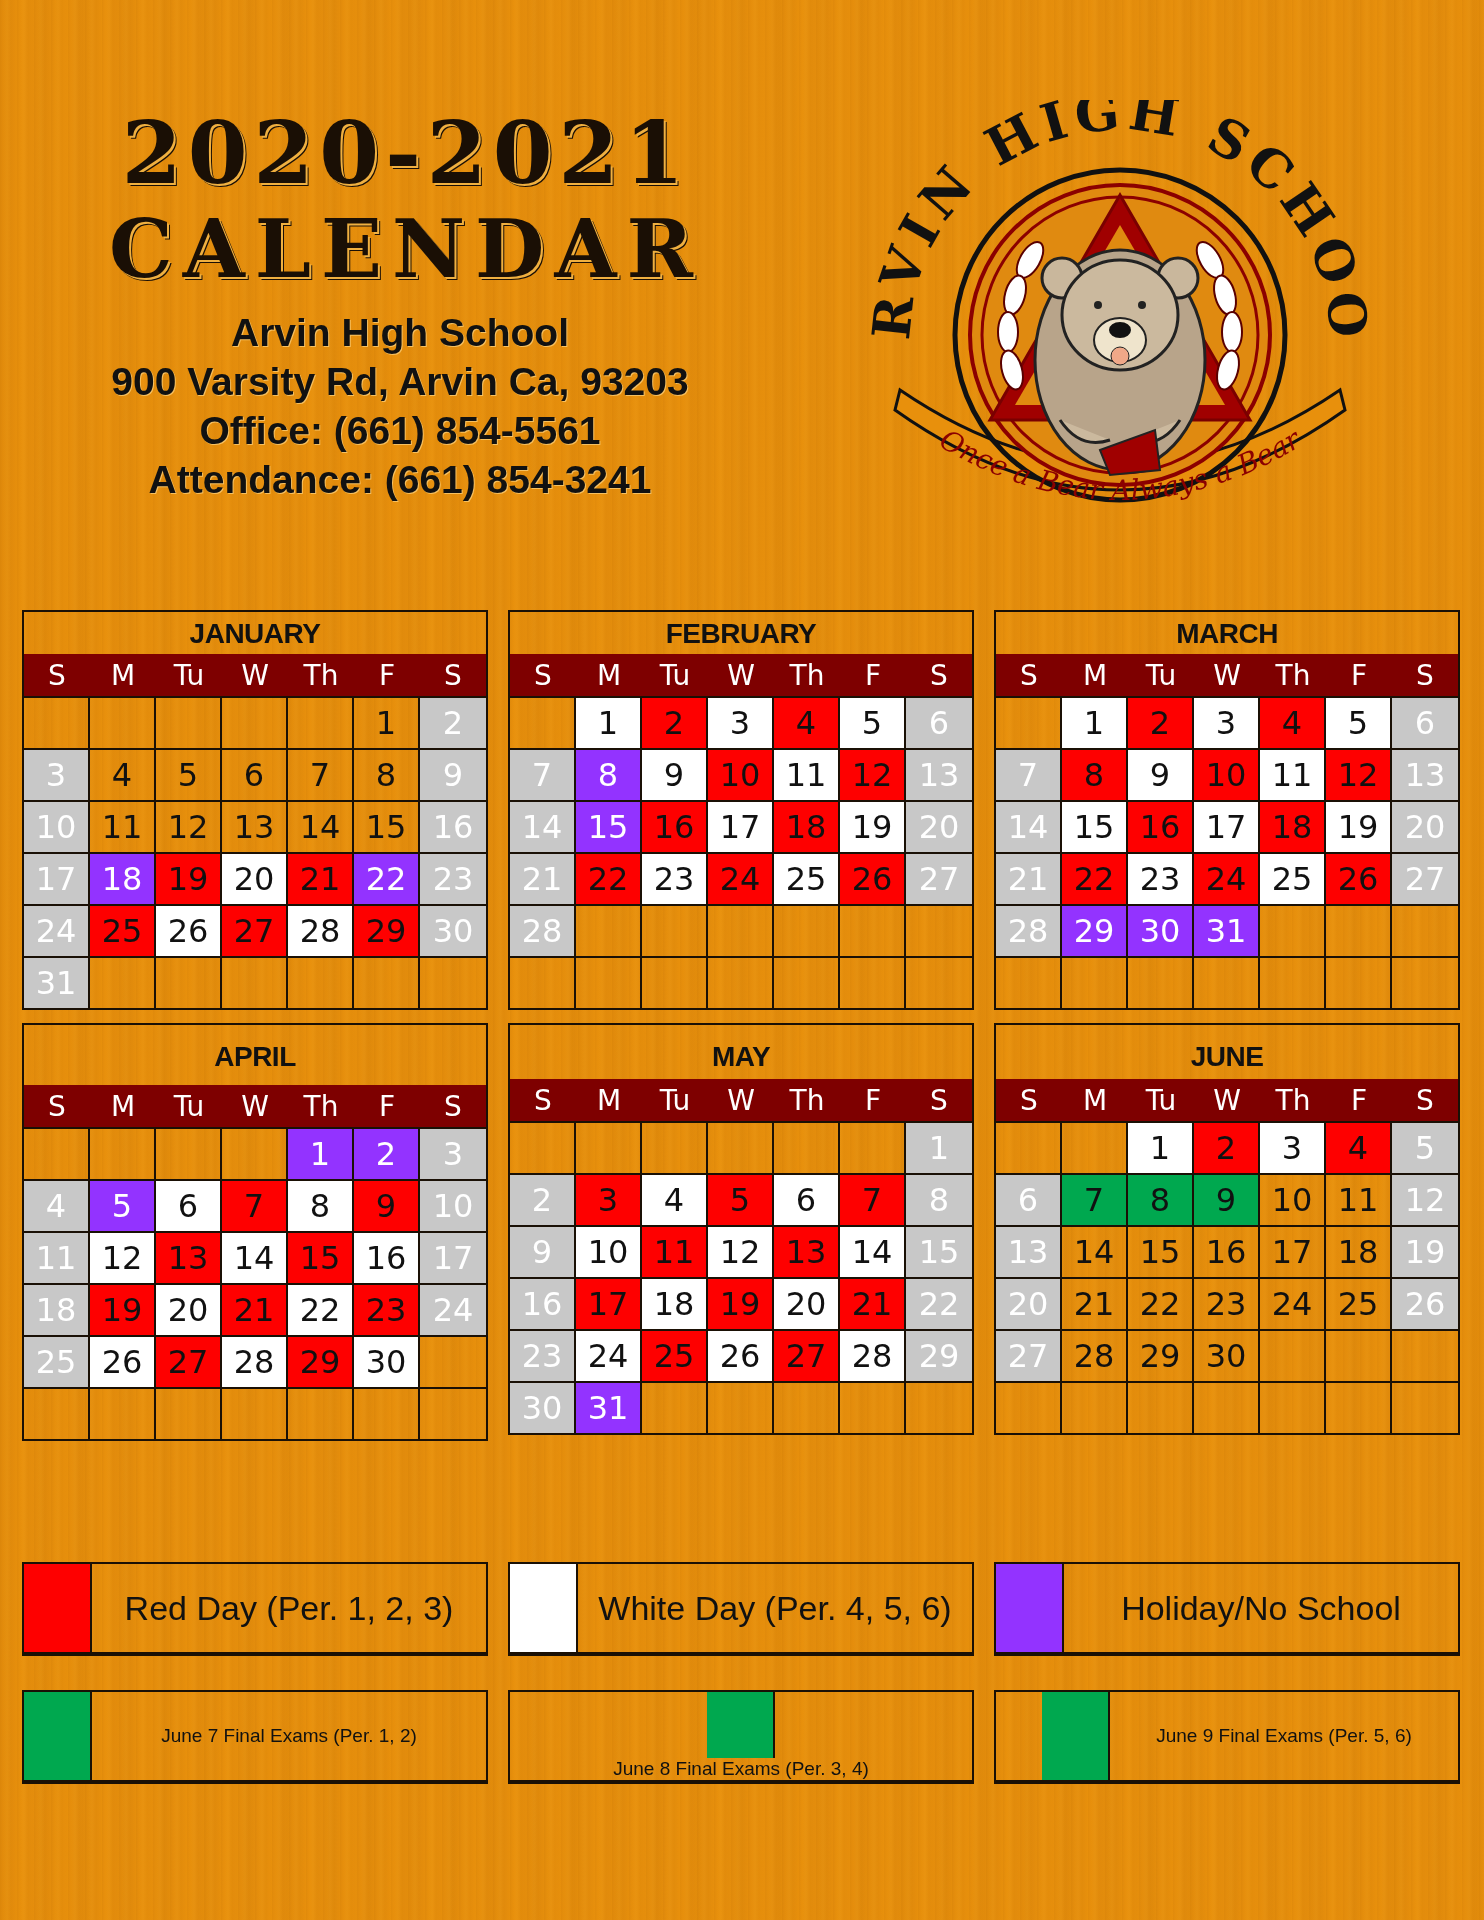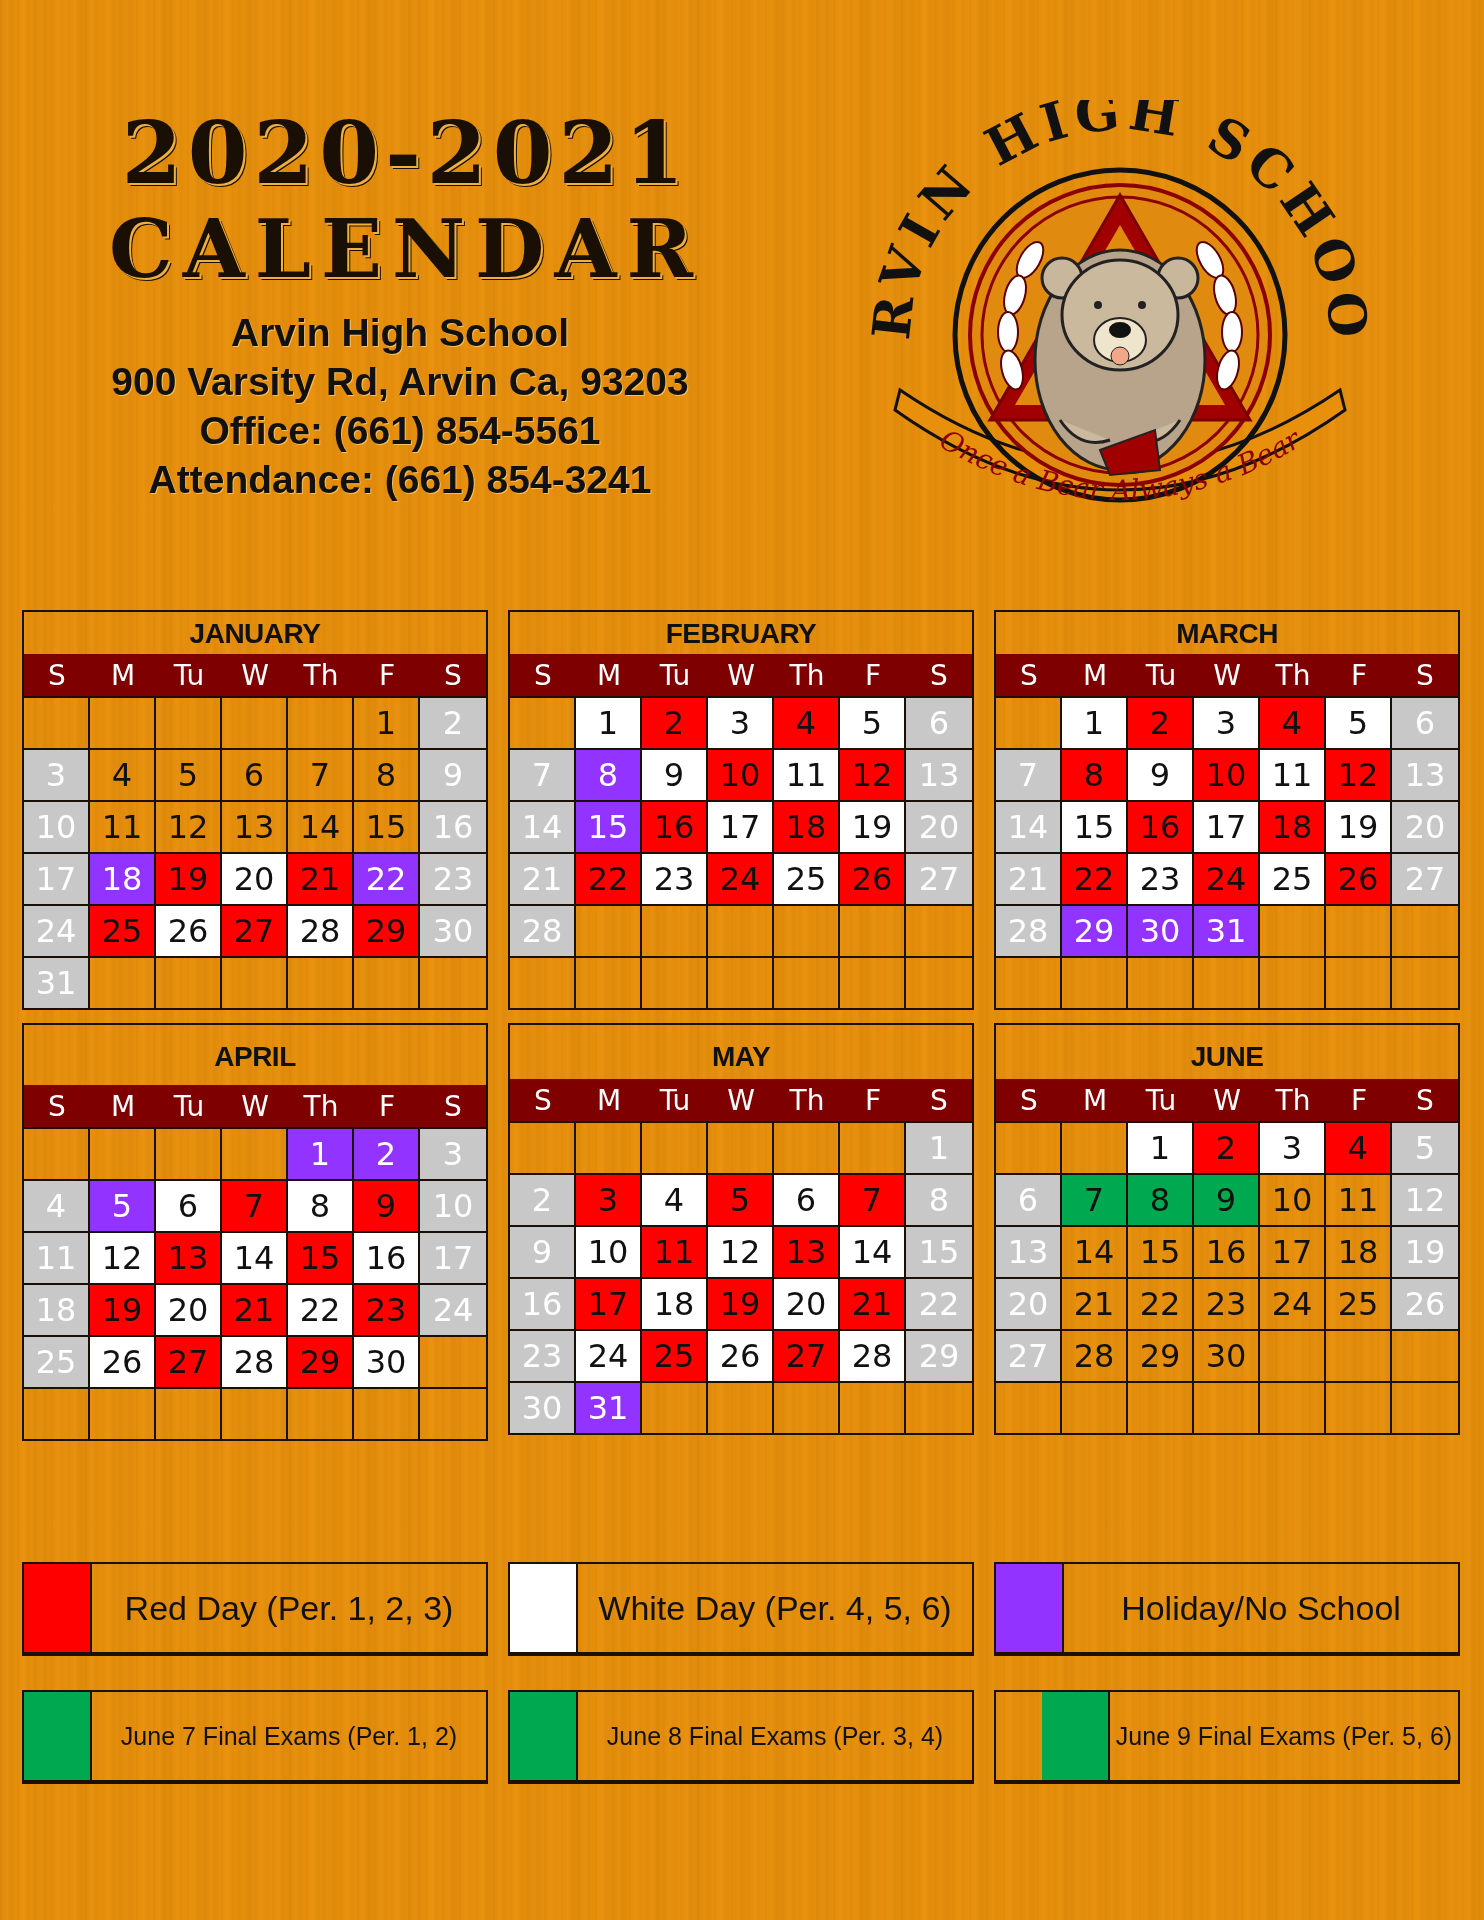--- a/index.html
+++ b/index.html
@@ -32,21 +32,21 @@
   .cell.g{background:#c8c8c8;color:#fff;}
   .cell.r{background:#fe0000;color:#111;}
   .cell.w{background:#ffffff;color:#111;}
   .cell.p{background:#9333ff;color:#fff;}
   .cell.e{background:#00a84f;color:#111;}
   .legend{position:absolute;width:466px;height:94px;border:2px solid #1a1005;box-sizing:border-box;display:flex;align-items:center;
     border-bottom-width:4px;}
   .legend .sw{width:66px;height:100%;border-right:2px solid #1a1005;}
   .legend .lt{flex:1;text-align:center;font-weight:normal;color:#111;font-family:"Liberation Sans",sans-serif;}
   .legend.big .lt{font-size:34px;}
-  .legend.small .lt{font-size:25px;}
+  .legend.small .lt{font-size:19px;}
 </style>
 </head>
 <body>
 
 <div class="title">
   <div class="l1">2020-2021</div>
   <div class="l2">CALENDAR</div>
 </div>
 
 <div class="info">
@@ -448,20 +448,20 @@
   <div class="lt">White Day (Per. 4, 5, 6)</div>
 </div>
 <div class="legend big" style="left:994px;top:1562px;">
   <div class="sw" style="background: rgb(147, 51, 255);"></div>
   <div class="lt">Holiday/No School</div>
 </div>
 <div class="legend small" style="left:22px;top:1690px;">
   <div class="sw" style="background: rgb(0, 168, 79);"></div>
   <div class="lt">June 7 Final Exams (Per. 1, 2)</div>
 </div>
-<div class="legend small" style="left:508px;top:1690px;">
+<div class="legend small" style="left:508px;top:1690px;flex-direction:column;">
   <div class="sw" style="background: rgb(0, 168, 79);"></div>
   <div class="lt">June 8 Final Exams (Per. 3, 4)</div>
 </div>
 <div class="legend small" style="left:994px;top:1690px;padding-left:46px;">
   <div class="sw" style="background: rgb(0, 168, 79);"></div>
   <div class="lt">June 9 Final Exams  (Per. 5, 6)</div>
 </div>
 
 </body></html>

